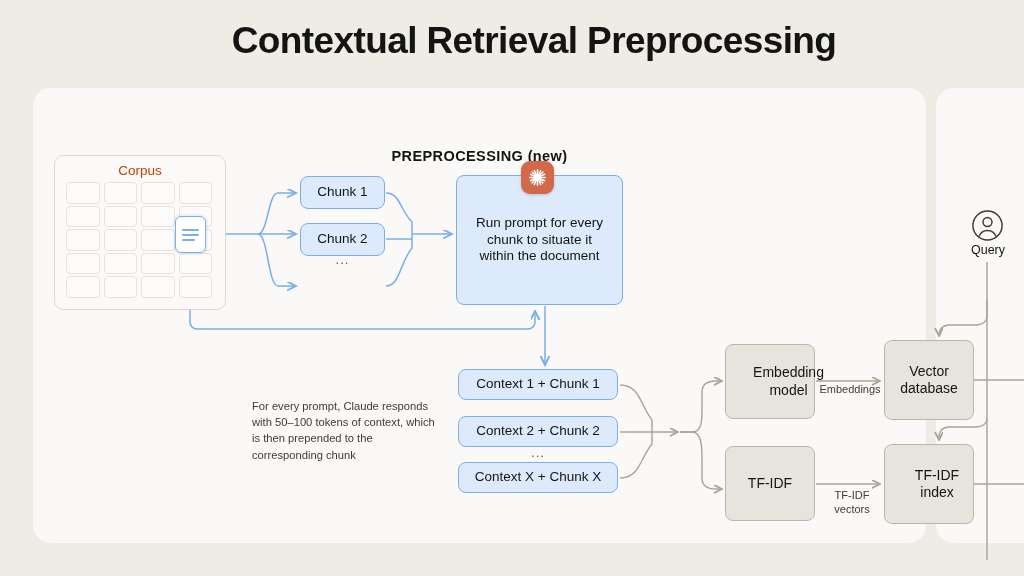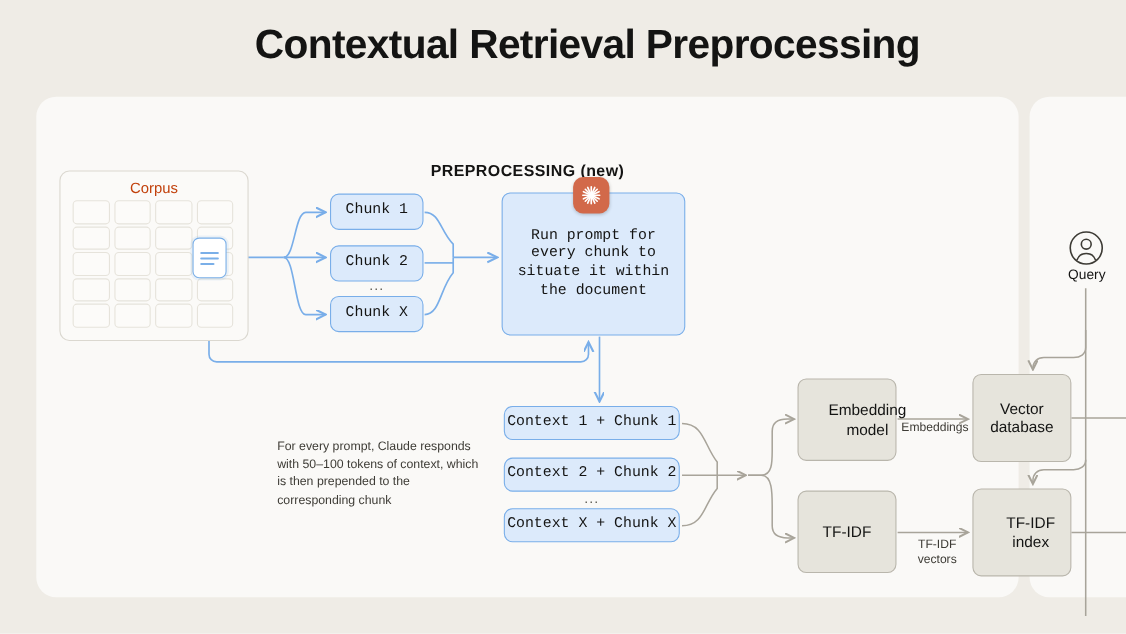--- a/index.html
+++ b/index.html
@@ -58,21 +58,21 @@
   }
   #doc-highlight .ln:nth-child(1){top:12px;width:17px;}
   #doc-highlight .ln:nth-child(2){top:17px;width:17px;}
   #doc-highlight .ln:nth-child(3){top:22px;width:13px;}
 
   
   .nbox{
     position:absolute;display:flex;align-items:center;justify-content:center;
     text-align:center;border-radius:8px;box-sizing:border-box;line-height:1.24;
   }
-  .blue{background:#dceafb;border:1.5px solid #79aee9;color:#141413;font-family:Liberation Mono, monospace;}
+  .blue{background:#dceafb;border:1.5px solid #79aee9;color:#141413;}
   .beige{background:#e6e4dc;border:1.3px solid #b9b6ac;color:#141413;}
 
   .chunk{width:85px;height:33px;font-size:13.5px;left:300px;}
   #chunk-1{top:176px;}
   #chunk-2{top:223px;}
   #chunk-x{top:269px;}
   .ellipsis{
     position:absolute;left:300px;width:85px;text-align:center;
     font-size:13px;color:#5c5a52;letter-spacing:1px;
   }
@@ -203,21 +203,20 @@
   </div>
   <div id="doc-highlight">
     <div class="ln"></div>
       <div class="ln"></div>
       <div class="ln"></div>
   </div>
 
   <div class="nbox blue chunk" id="chunk-1">Chunk 1</div>
   <div class="nbox blue chunk" id="chunk-2">Chunk 2</div>
   <div class="ellipsis" id="chunk-ellipsis">...</div>
-  <div class="nbox blue chunk" id="chunk-x">Chunk X</div>
 
   <div class="nbox blue" id="prompt-box">Run prompt for every chunk to situate it within the document</div>
   <div id="claude-badge">
     <svg width="21" height="21" viewBox="0 0 24 24" aria-hidden="true">
       <g stroke="#ffffff" stroke-width="1.7" stroke-linecap="round">
         <line x1="12" y1="3.2" x2="12" y2="20.8"></line>
         <line x1="3.2" y1="12" x2="20.8" y2="12"></line>
         <line x1="5.8" y1="5.8" x2="18.2" y2="18.2"></line>
         <line x1="18.2" y1="5.8" x2="5.8" y2="18.2"></line>
         <line x1="8.3" y1="3.9" x2="15.7" y2="20.1"></line>

